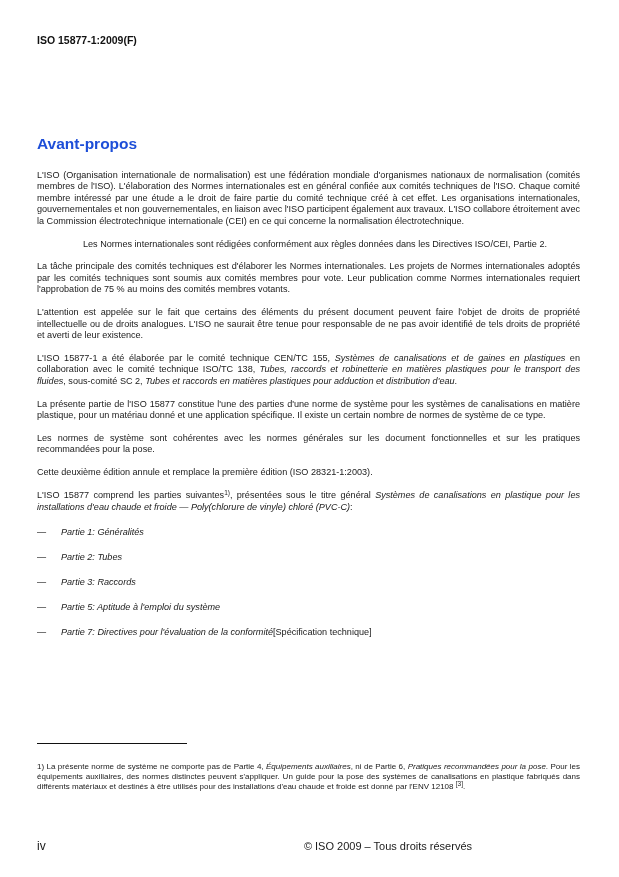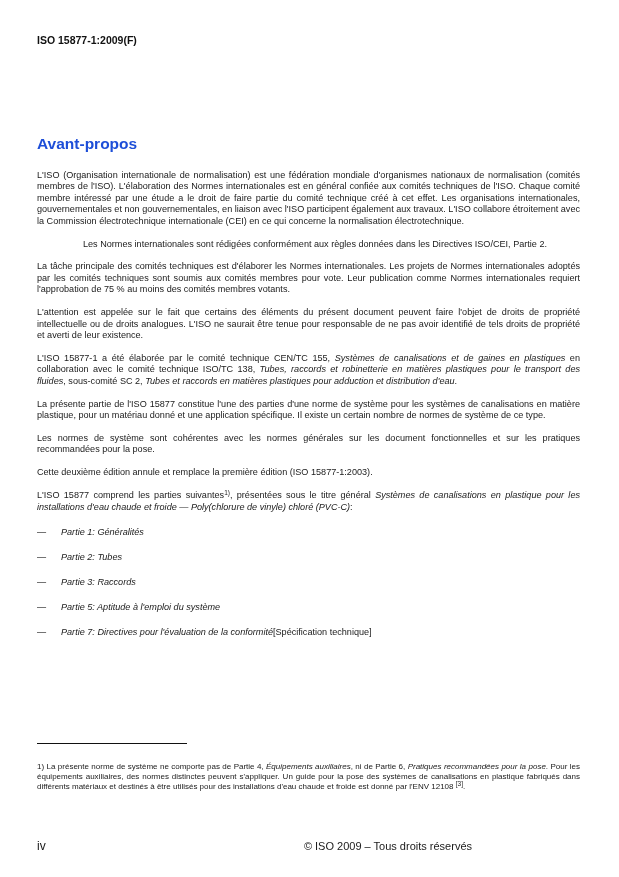--- a/index.html
+++ b/index.html
@@ -32,21 +32,21 @@
   <div class="body">
     <p>L'ISO (Organisation internationale de normalisation) est une fédération mondiale d'organismes nationaux de normalisation (comités membres de l'ISO). L'élaboration des Normes internationales est en général confiée aux comités techniques de l'ISO. Chaque comité membre intéressé par une étude a le droit de faire partie du comité technique créé à cet effet. Les organisations internationales, gouvernementales et non gouvernementales, en liaison avec l'ISO participent également aux travaux. L'ISO collabore étroitement avec la Commission électrotechnique internationale (CEI) en ce qui concerne la normalisation électrotechnique.</p>
     <p class="last-left">Les Normes internationales sont rédigées conformément aux règles données dans les Directives ISO/CEI, Partie 2.</p>
     <p>La tâche principale des comités techniques est d'élaborer les Normes internationales. Les projets de Normes internationales adoptés par les comités techniques sont soumis aux comités membres pour vote. Leur publication comme Normes internationales requiert l'approbation de 75 % au moins des comités membres votants.</p>
     <p>L'attention est appelée sur le fait que certains des éléments du présent document peuvent faire l'objet de droits de propriété intellectuelle ou de droits analogues. L'ISO ne saurait être tenue pour responsable de ne pas avoir identifié de tels droits de propriété et averti de leur existence.</p>
     <p>
       <span>L'ISO 15877-1 a été élaborée par le comité technique CEN/TC 155, </span><i>Systèmes de canalisations et de gaines en plastiques</i><span> en collaboration avec le comité technique ISO/TC 138, </span><i>Tubes, raccords et robinetterie en matières plastiques pour le transport des fluides</i><span>, sous-comité SC 2, </span><i>Tubes et raccords en matières plastiques pour adduction et distribution d'eau</i><span>.</span>
     </p>
     <p>La présente partie de l'ISO 15877 constitue l'une des parties d'une norme de système pour les systèmes de canalisations en matière plastique, pour un matériau donné et une application spécifique. Il existe un certain nombre de normes de système de ce type.</p>
     <p>Les normes de système sont cohérentes avec les normes générales sur les document fonctionnelles et sur les pratiques recommandées pour la pose.</p>
-    <p>Cette deuxième édition annule et remplace la première édition (ISO 15877-1:2003).</p>
+    <p>Cette deuxième édition annule et remplace la première édition (ISO 28321-1:2003).</p>
     <p style="margin-bottom:14px;">
       <span>L'ISO 15877 comprend les parties suivantes</span><sup>1)</sup><span>, présentées sous le titre général </span><i>Systèmes de canalisations en plastique pour les installations d'eau chaude et froide — Poly(chlorure de vinyle) chloré (PVC-C)</i><span>:</span>
     </p>
     <ul class="list">
       <li>
           <span class="dash">—</span>
           <i>Partie 1: Généralités</i>
           <span></span>
         </li>
       <li>

